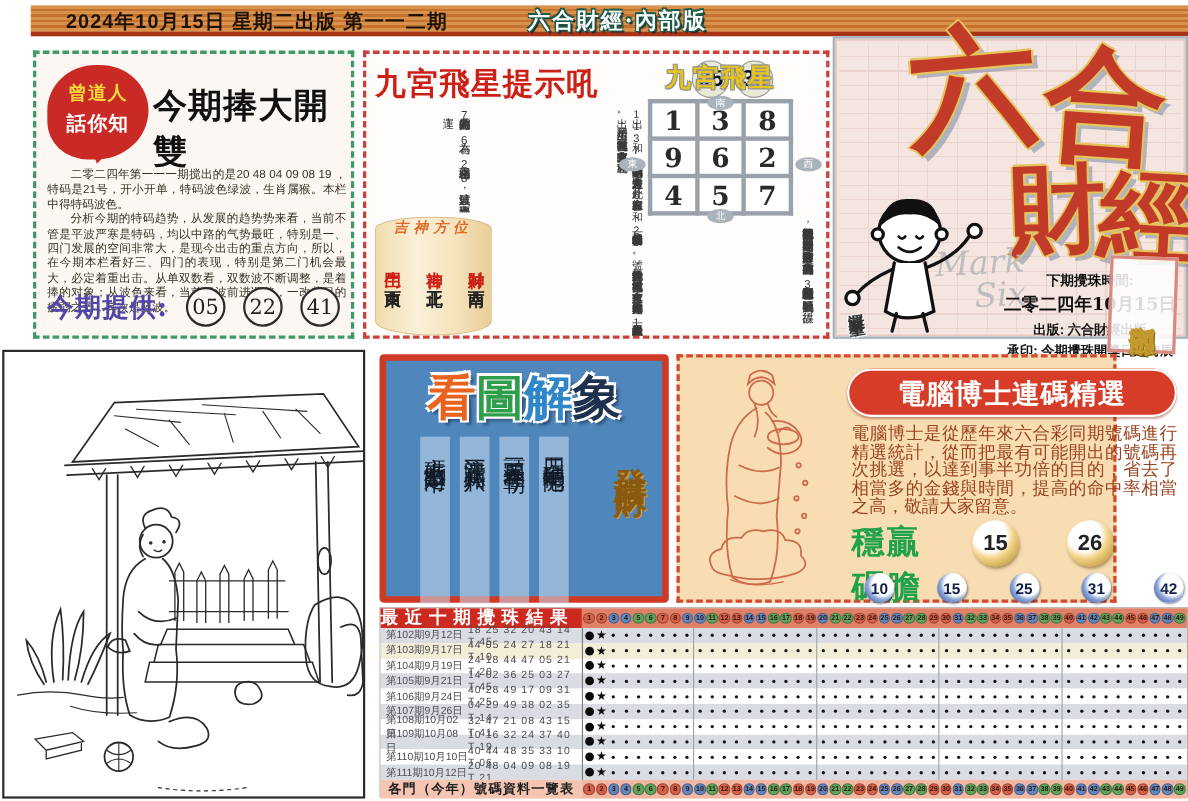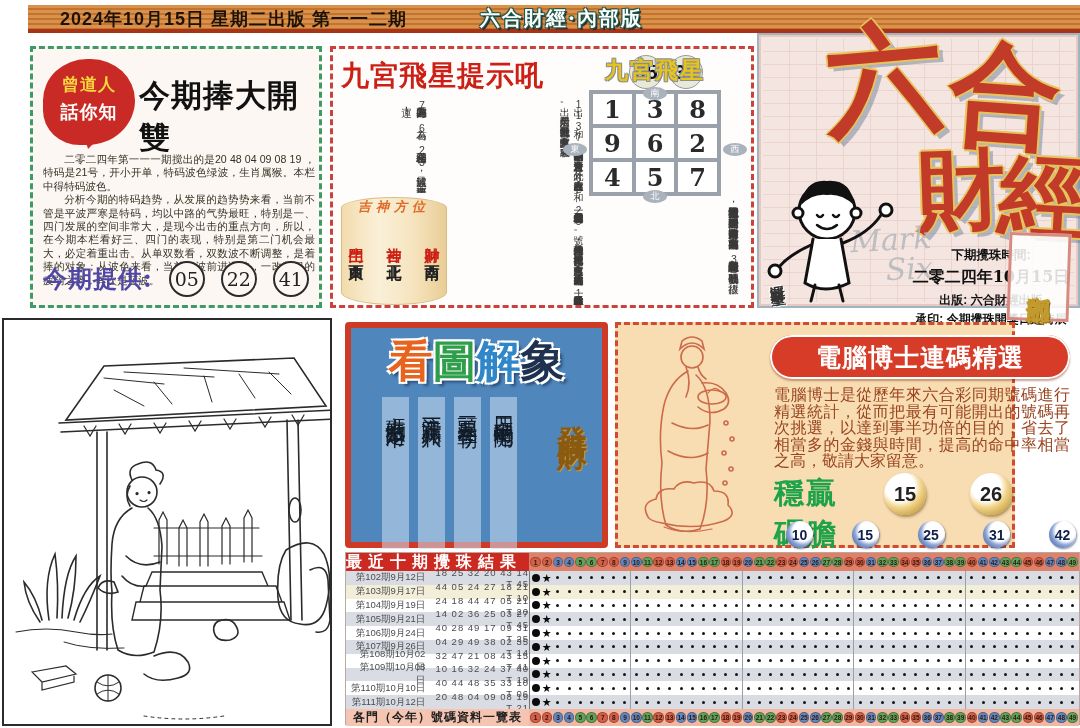--- a/index.html
+++ b/index.html
@@ -141,21 +141,21 @@
     display:flex; flex-direction:column; font-family:"Liberation Sans",sans-serif; }
   .res-row { display:flex; }
   #res-header-left { width:183px; background:#cc2a20; color:#fff; font-size:16px; font-weight:bold;
     letter-spacing:6px; text-align:left; line-height:18px; }
   #res-footer-left { width:183px; background:#f5c5b2; color:#222; font-size:12px; font-weight:bold;
     text-align:center; line-height:17px; letter-spacing:1px; }
   .circle-strip { flex:1; background:#df8069; display:flex; align-items:center; padding-left:1px; }
   .ball-circle { flex:0 0 11.2px; height:10.5px; display:flex; align-items:center; justify-content:center; }
   .ball-circle i { font-style:normal; width:10.5px; height:10.5px; border-radius:50%; font-size:6.5px;
     font-weight:bold; color:#30180a; display:flex; align-items:center; justify-content:center; }
-  .data-row { display:flex; height:13.8px;text-align:right; }
+  .data-row { display:flex; height:13.8px; }
   .dr-left { width:183px; display:flex; align-items:center; font-size:9.5px; color:#4c4c50; padding-left:5px; }
   .dr-left .period { width:86px; letter-spacing:0; }
   .dr-left .nums { letter-spacing:1px; }
   .dr-grid { flex:1; display:flex; align-items:center; border-left:1px solid #777; }
   .g-cell { flex:0 0 11.2px; height:100%; display:flex; align-items:center; justify-content:center; }
   .g-div { border-right:1px solid #9aa0a8; }
   .dot { width:3px; height:3px; background:#151515; border-radius:50%; }
   .bullet { width:8px; height:8px; background:#0b0b0b; border-radius:50%; }
   .star { font-size:11px; color:#0b0b0b; line-height:10px; }
 </style>

